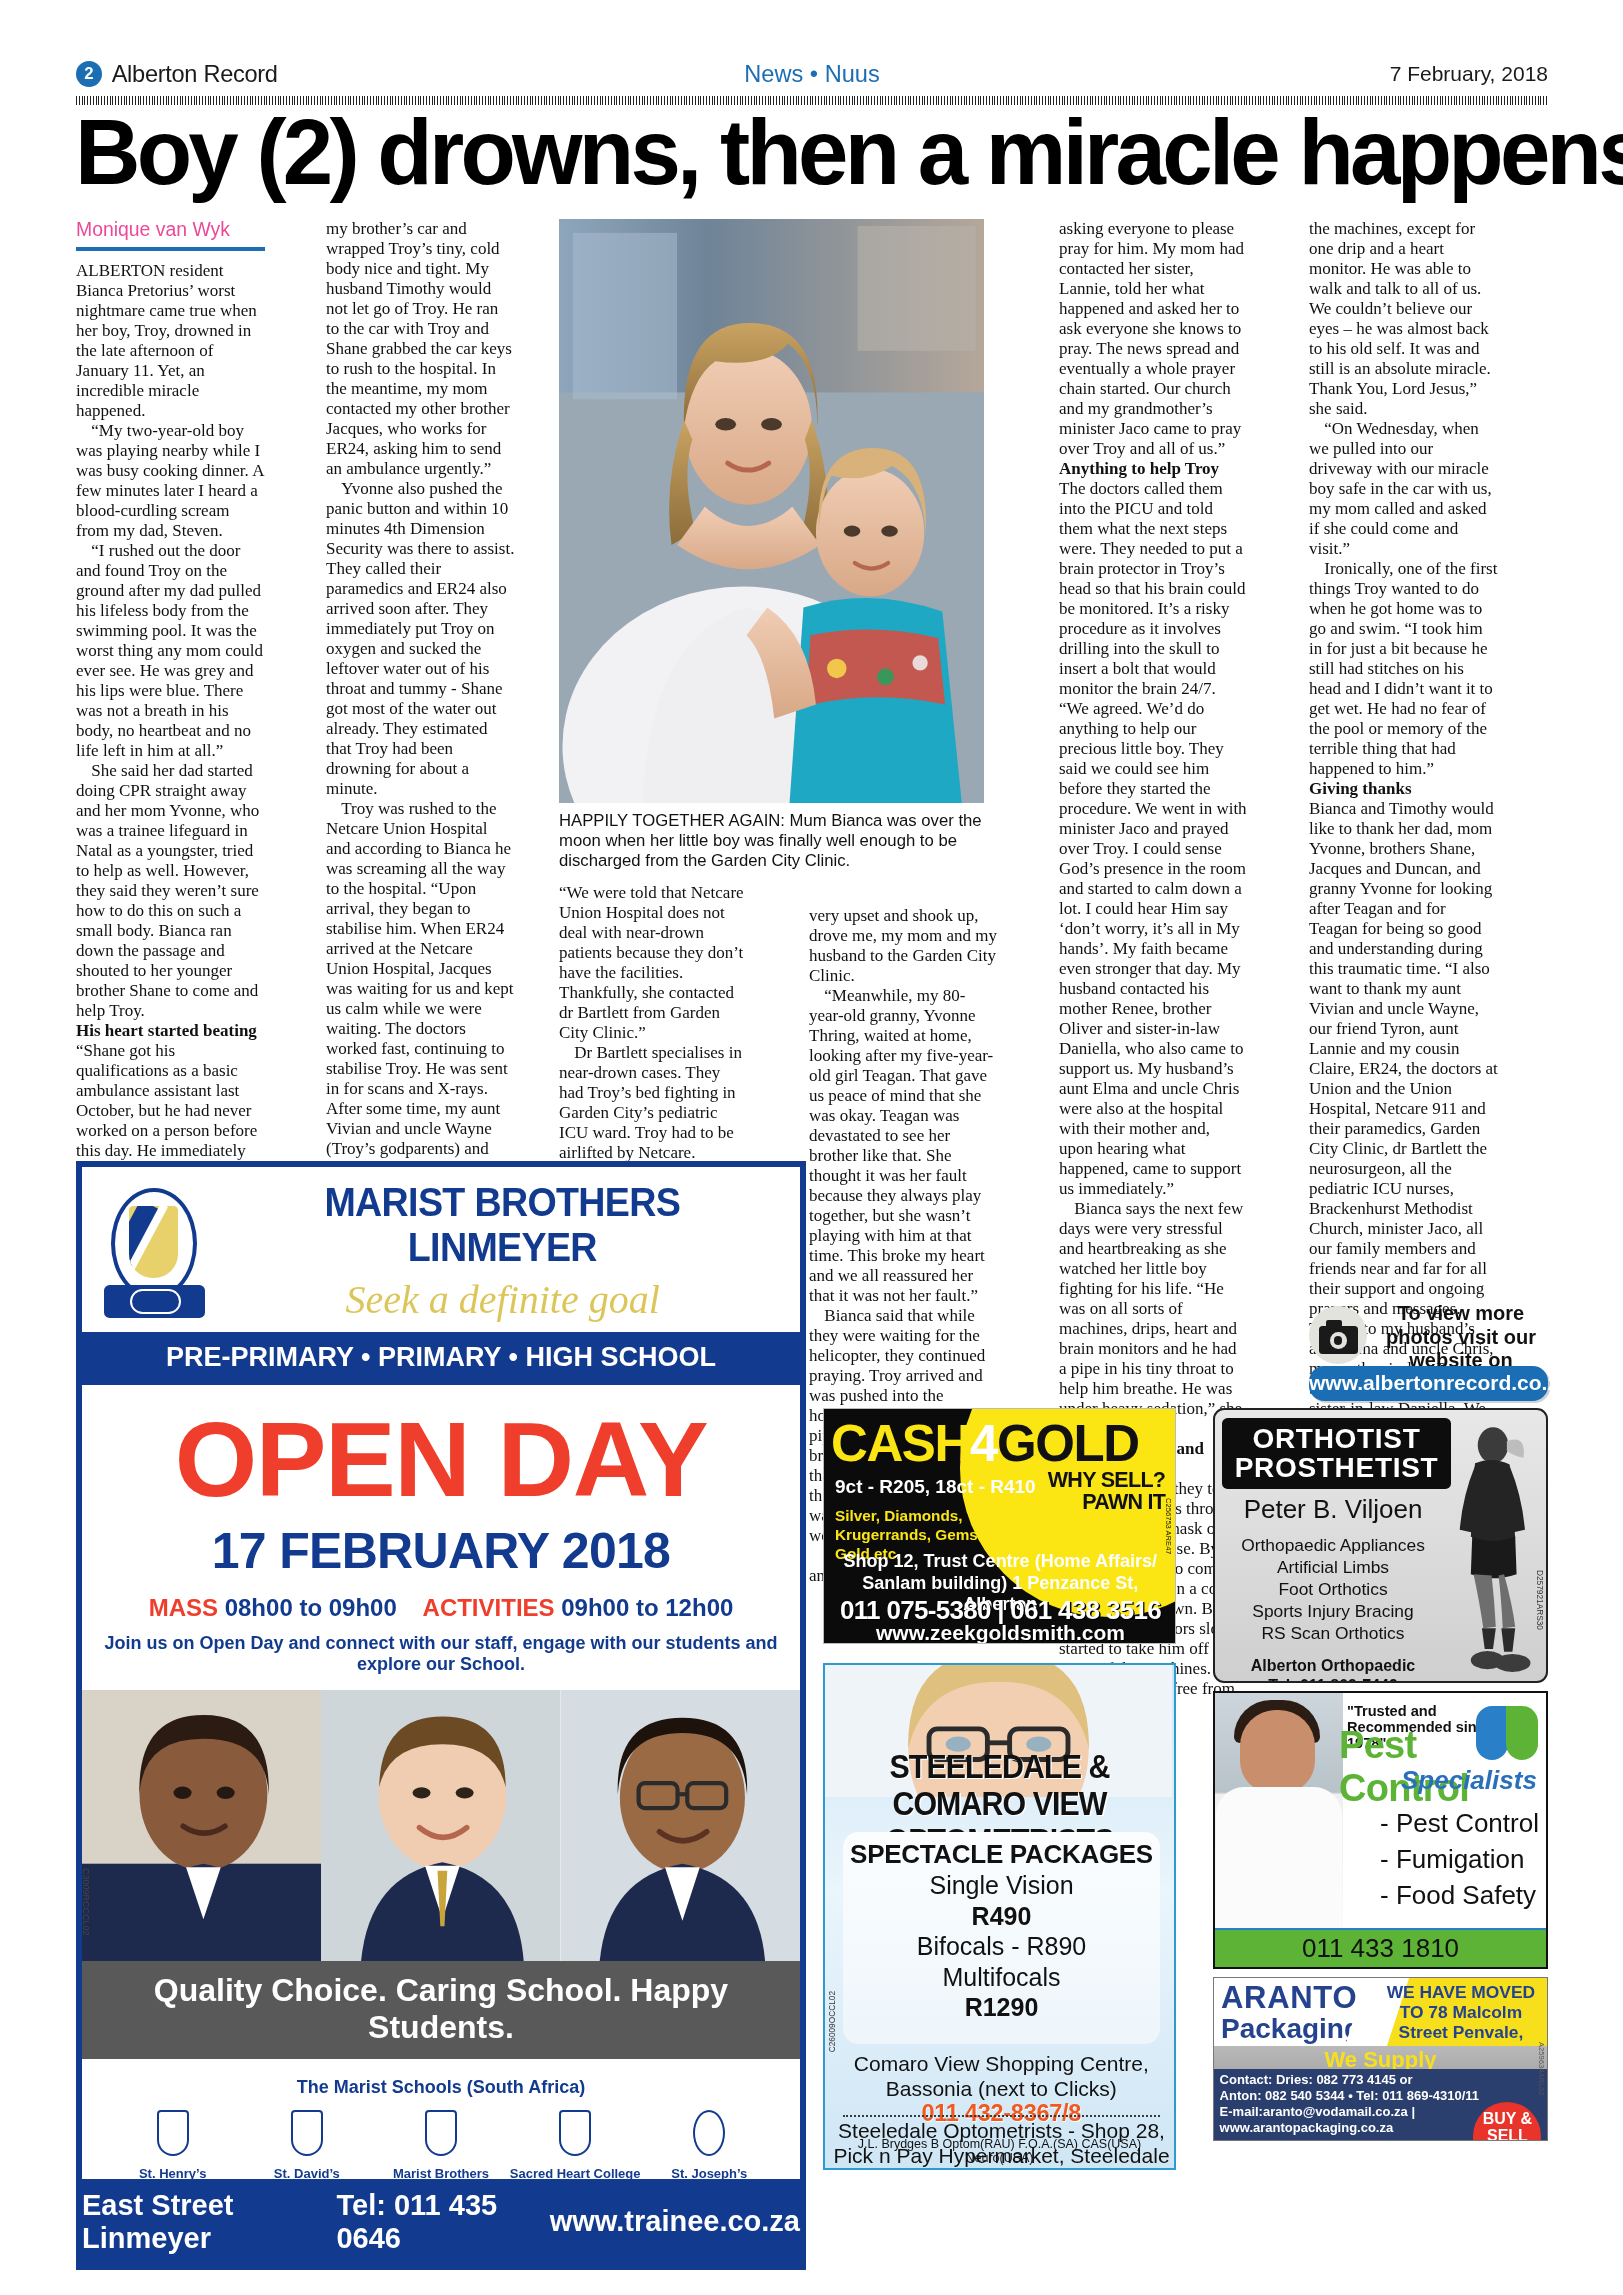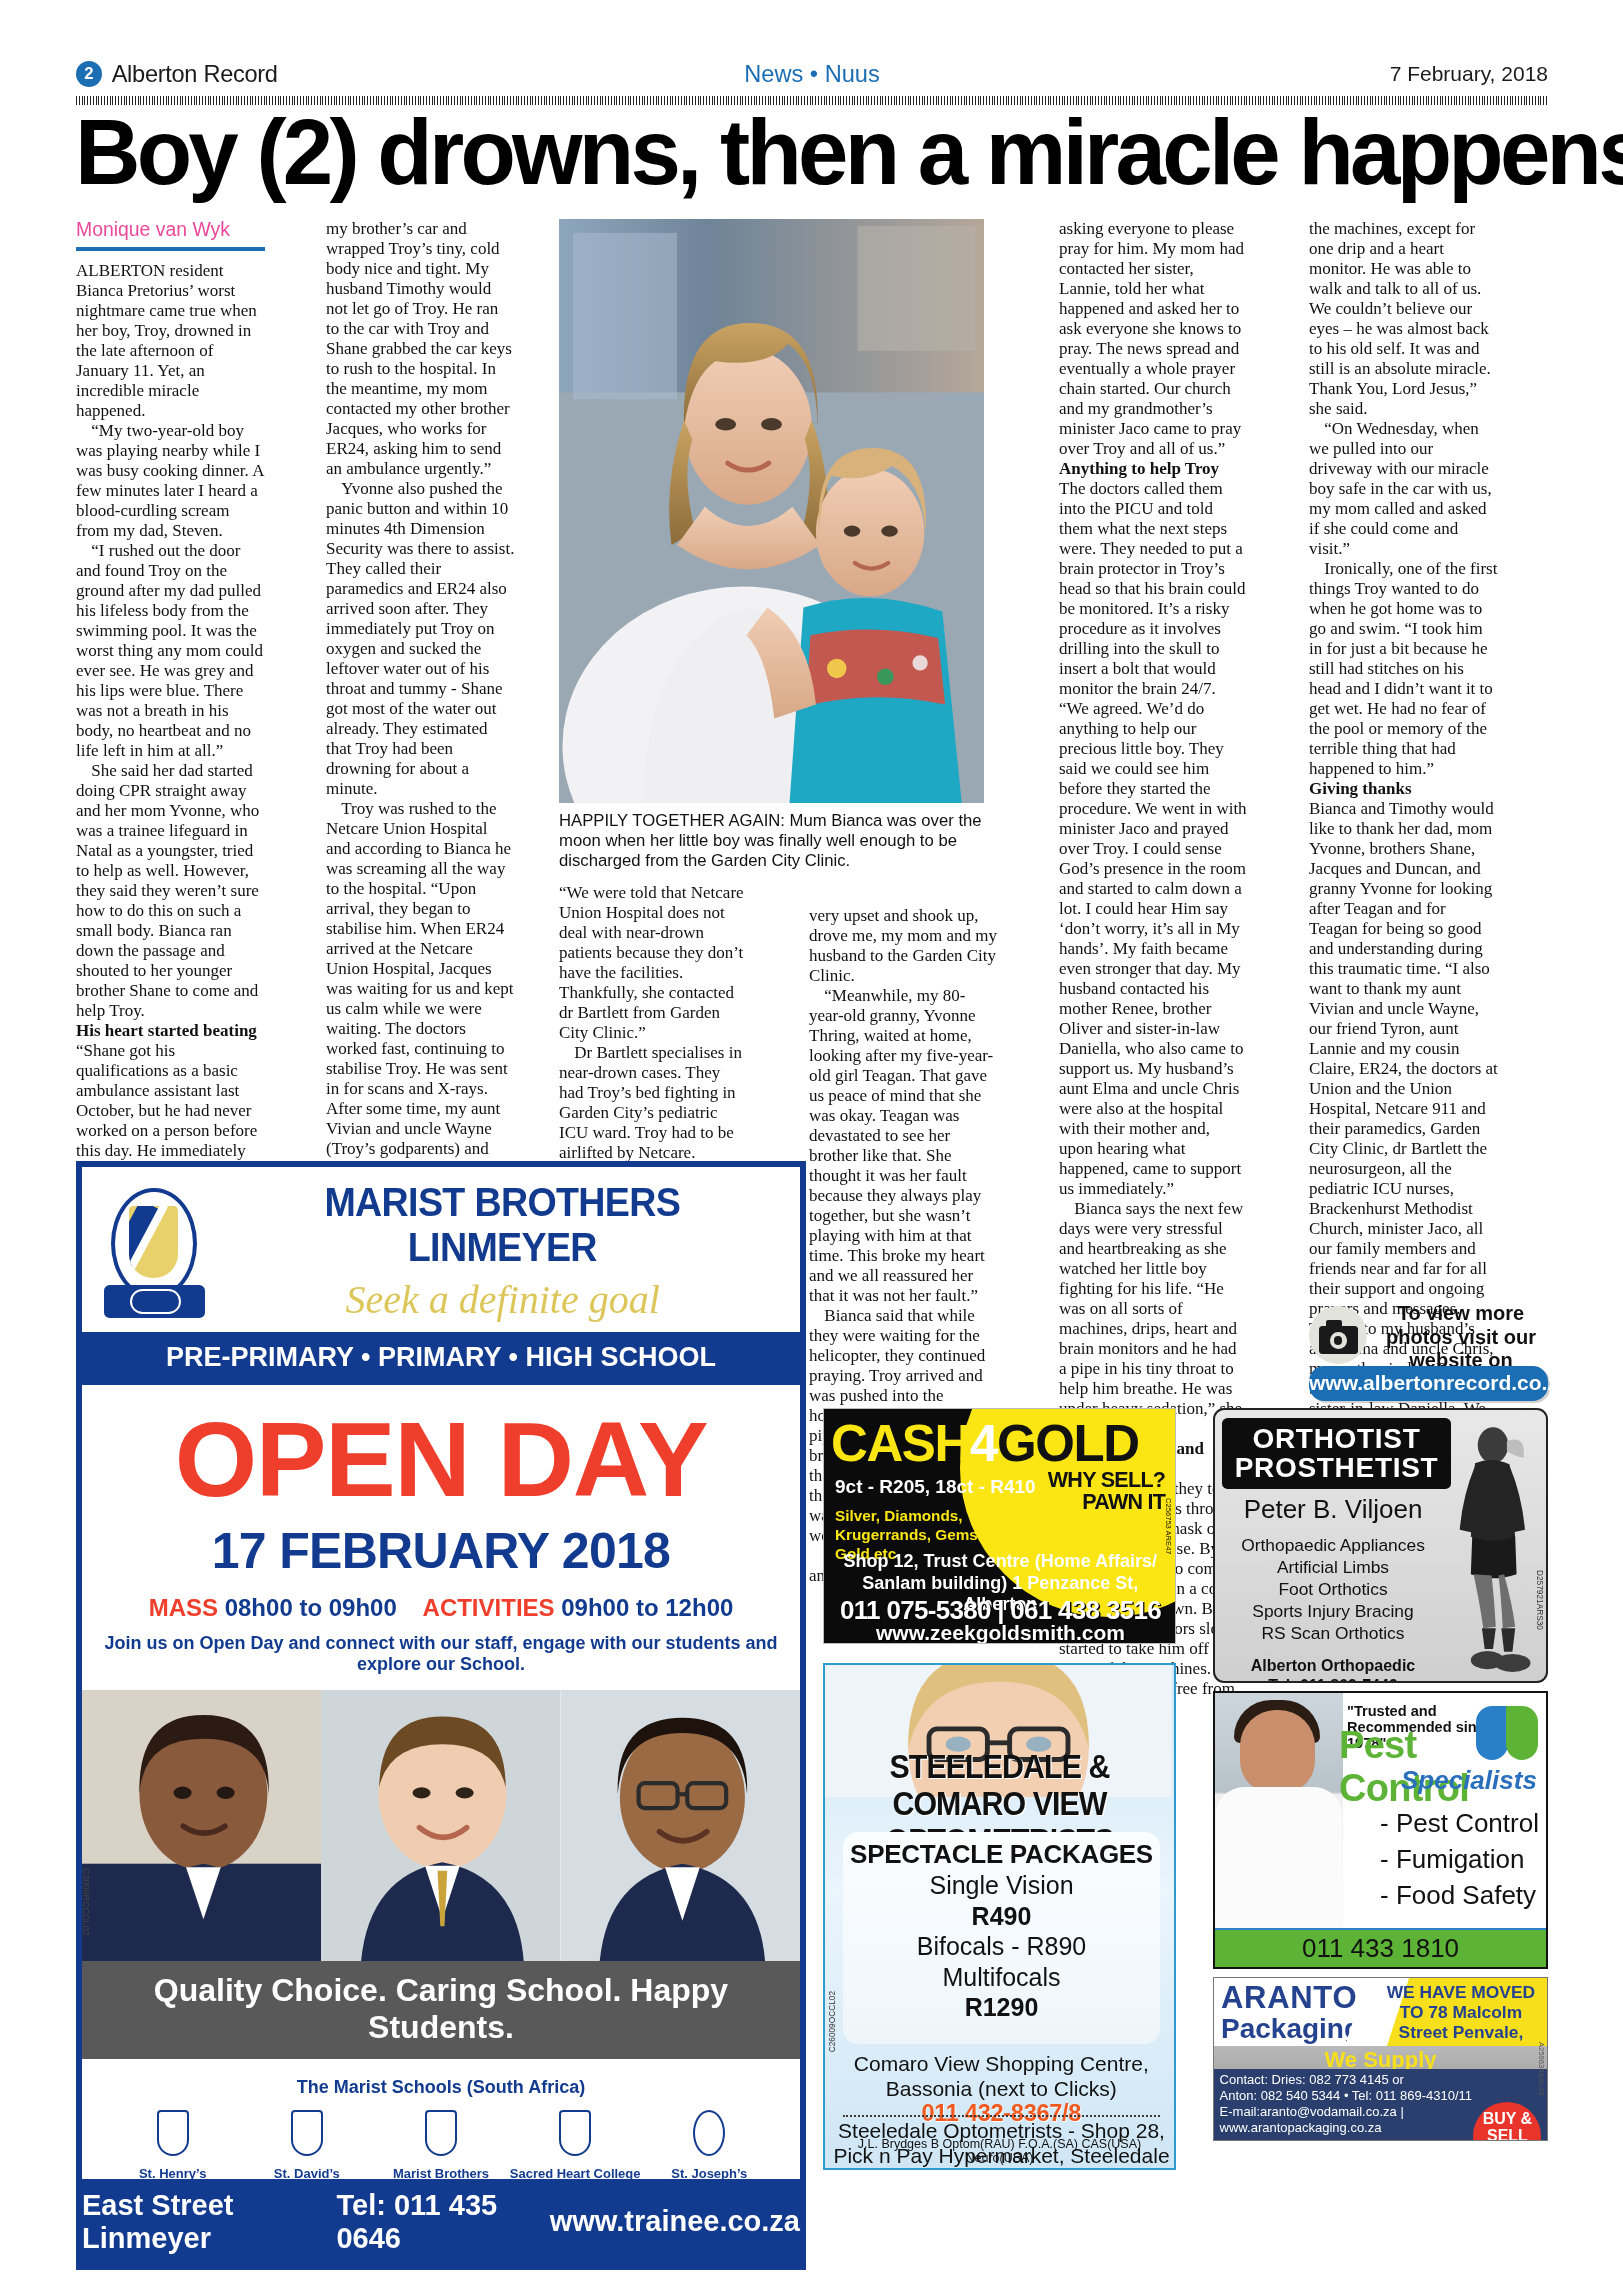--- a/index.html
+++ b/index.html
@@ -467,21 +467,21 @@
     position:absolute; top: 4.2px; width: 51px; height: 33px; background:#e6bd94; border:1.4px solid #c79a6b;
   }
   .ar-badge {
     position:absolute; right: 5.6px; top: 124px; width: 68px; height: 68px; border-radius:50%;
     background:#e8342a; color:#fff; display:flex; align-items:center; justify-content:center;
     text-align:center; font-family:"Liberation Sans", sans-serif; font-weight:bold;
     font-size: 16px; line-height: 17.4px; z-index: 5;
   }
   .ar-contact {
     position:absolute; left:0; bottom:0; width:100%; background:#2a3f6e; color:#fff;
-    font-family:"Liberation Sans", sans-serif; font-weight:normal;
+    font-family:"Liberation Sans", sans-serif; font-weight:bold;
     font-size: 13px; line-height: 16px; padding: 2.8px 5.6px 4.2px 5.6px;
   }
 </style>
 </head>
 <body>
 
 <div class="page">
 
   <div class="masthead">
     <div class="pagenum">2</div>

